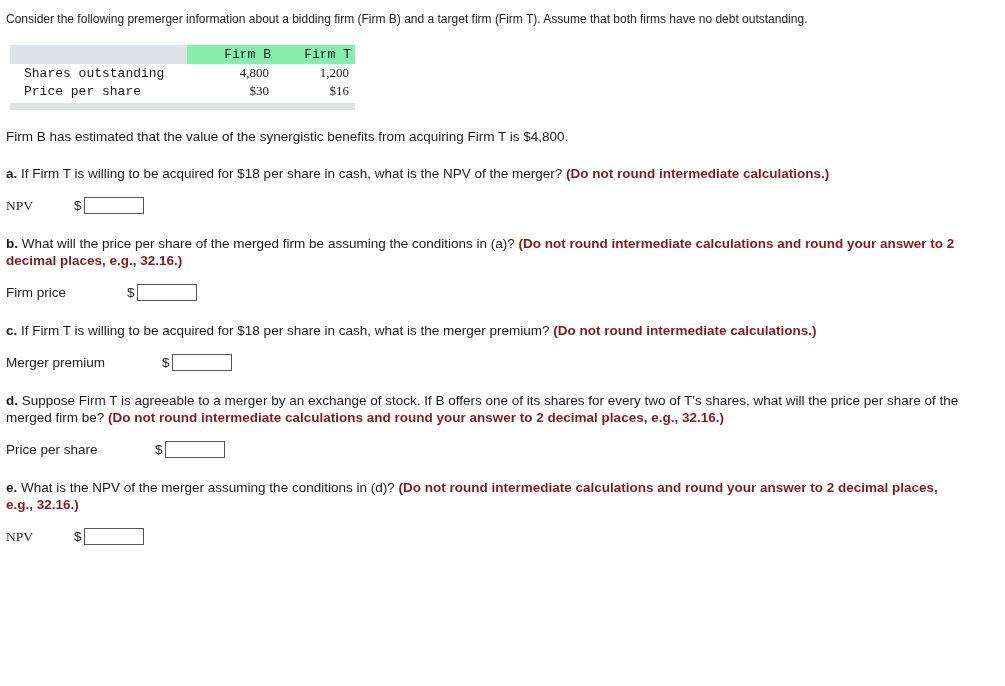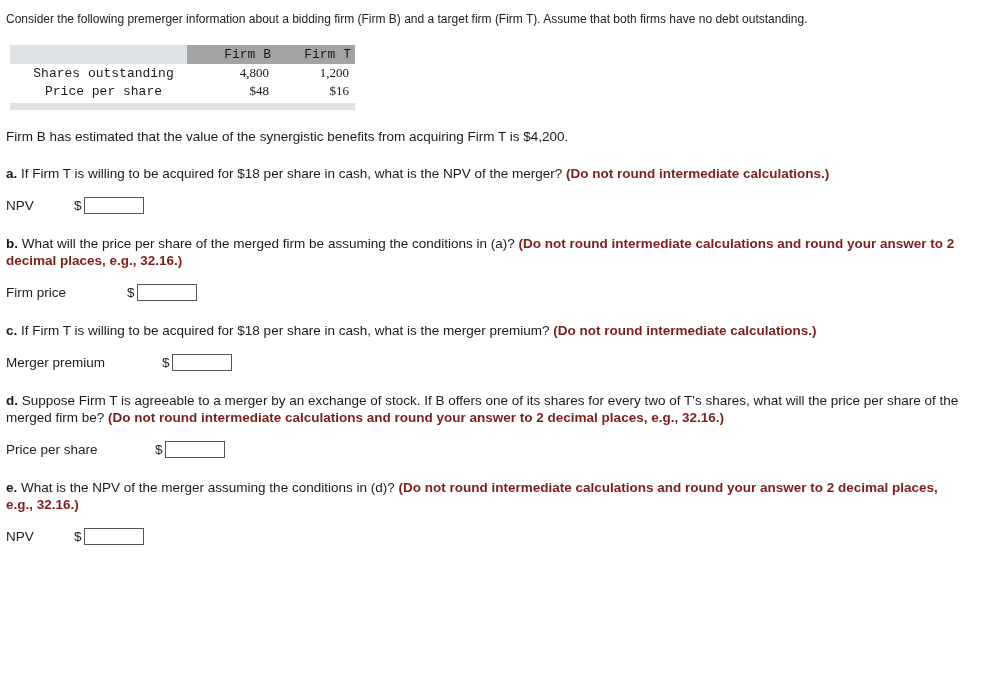--- a/index.html
+++ b/index.html
@@ -32,30 +32,30 @@
     border-collapse: collapse;
     font-family: "Liberation Mono", monospace;
     font-size: 13px;
     width: 345px;
   }
   .fin-table td, .fin-table th {
     padding: 1px 4px;
     font-weight: normal;
   }
   .fin-table .hdr-row td {
-    background: #a3a3a3;
+    background: #86efac;
     text-align: right;
     padding-top: 2px;
     padding-bottom: 2px;
   }
   .fin-table .hdr-row td.blank {
     background: #dfe3e8;
   }
   .fin-table td.label {
-    text-align: center;
+    text-align: left;
     padding-left: 14px;
     white-space: nowrap;
   }
   .fin-table td.num {
     text-align: right;
     padding-right: 6px;
     white-space: nowrap;
     font-family: Liberation Serif, serif;
   }
   .fin-table td.col-b { width: 78px; }
@@ -102,21 +102,21 @@
     border: 1px solid #555;
     background: #ffffff;
     height: 17px;
     width: 60px;
     margin-left: 2px;
     box-sizing: border-box;
     font-family: "Liberation Sans", sans-serif;
     font-size: 12px;
     padding: 0 3px;
   }
-  .w-npv .ans-label { width: 62px; }
+  .w-npv .ans-label { width: 62px; font-family: Liberation Serif, serif; }
   .w-share .ans-label { width: 115px; }
   .w-prem .ans-label { width: 150px; }
   .w-pps .ans-label { width: 143px; }
 </style>
 </head>
 <body>
 
 <div class="page">
 
   <div class="intro">Consider the following premerger information about a bidding firm (Firm B) and a target firm (Firm T). Assume that both firms have no debt outstanding.</div>
@@ -128,28 +128,28 @@
         <td class="col-b">Firm B</td>
         <td class="col-t">Firm T</td>
       </tr>
       <tr>
         <td class="label">Shares outstanding</td>
         <td class="num col-b">4,800</td>
         <td class="num col-t">1,200</td>
       </tr>
       <tr>
         <td class="label">Price per share</td>
-        <td class="num col-b">$48</td>
+        <td class="num col-b">$30</td>
         <td class="num col-t">$16</td>
       </tr>
     </tbody>
   </table>
   <div class="table-footer"></div>
 
-  <div class="para">Firm B has estimated that the value of the synergistic benefits from acquiring Firm T is $4,200.</div>
+  <div class="para">Firm B has estimated that the value of the synergistic benefits from acquiring Firm T is $4,800.</div>
 
   <div class="q">
     <b>a.</b><span> If Firm T is willing to be acquired for $18 per share in cash, what is the NPV of the merger? </span><span class="note">(Do not round intermediate calculations.)</span>
   </div>
   <div class="ans-row w-npv">
     <span class="ans-label">NPV</span>
     <span class="dollar">$</span>
     <input class="ans-input" type="text" value="" style="">
   </div>
 

